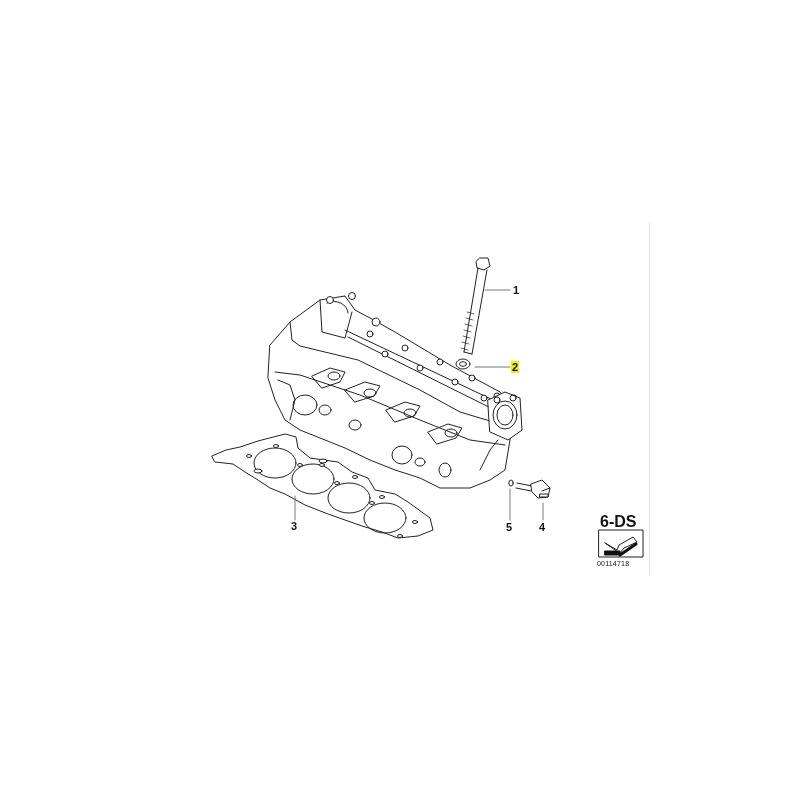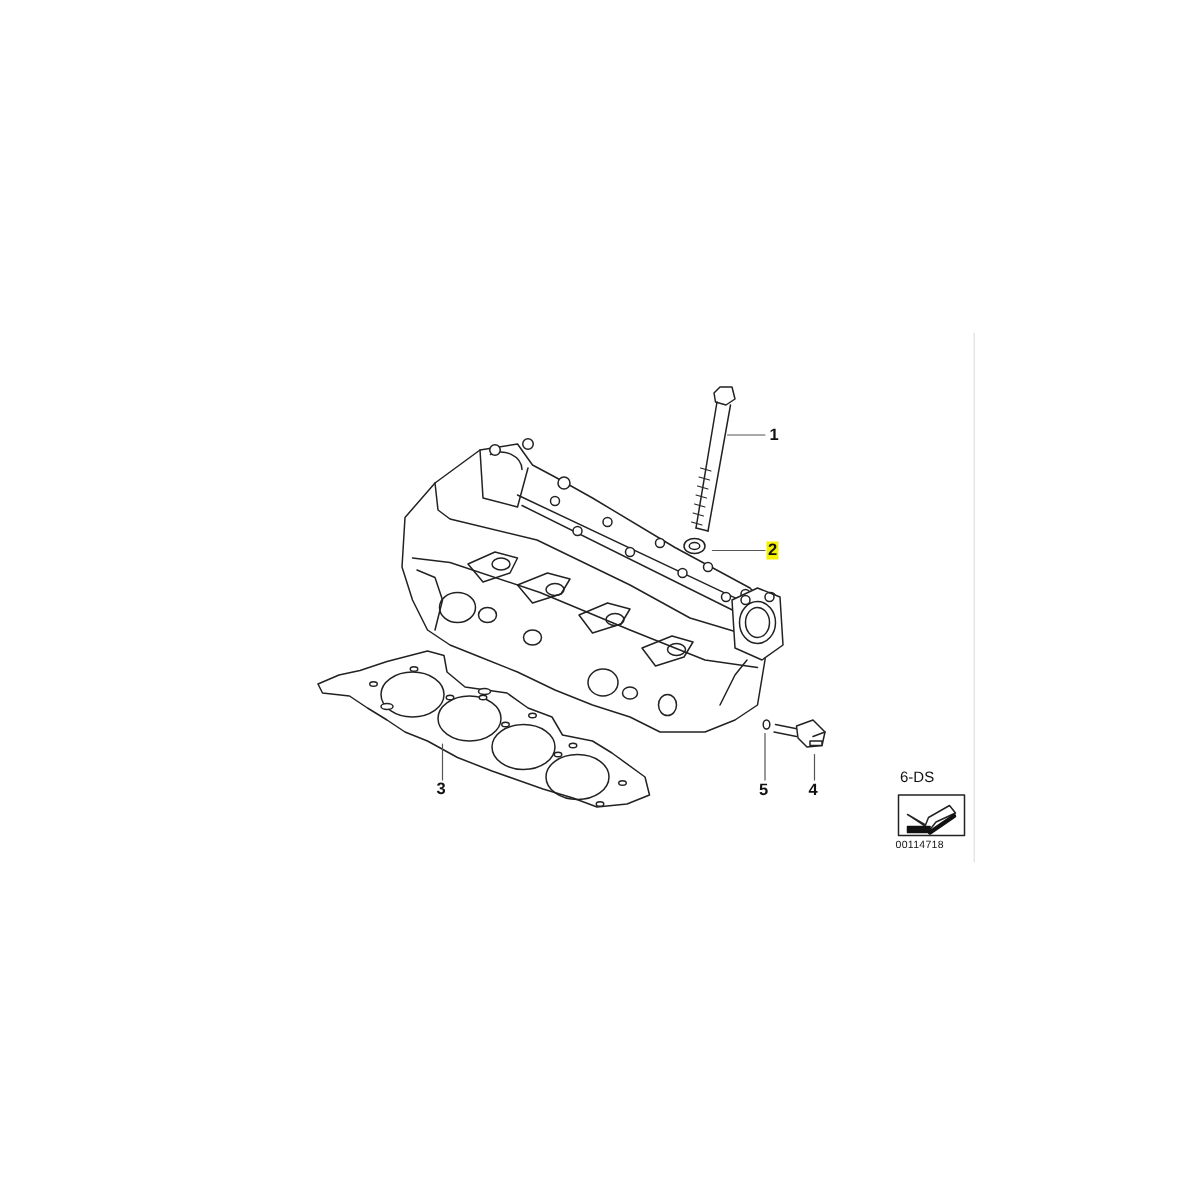--- a/index.html
+++ b/index.html
@@ -2,21 +2,21 @@
 <html><head>
   <meta charset="utf-8">
   <style>
     html, body { margin: 0; padding: 0; background: #ffffff; }
     body { width: 800px; height: 800px; position: relative; overflow: hidden;
            font-family: "Liberation Sans", sans-serif; }
     #diagram { position: absolute; left: 0; top: 0; width: 800px; height: 800px; }
     .callout { position: absolute; font-weight: bold; font-size: 11px; color: #111; line-height: 12px;
                font-family: "Liberation Sans", sans-serif; }
     .callout.highlight { background: #f3f000; padding: 0 1px; }
-    .diagram-code { position: absolute; left: 600px; top: 513px; font-weight: normal; font-size: 10px; color: #111; text-align: right; }
+    .diagram-code { position: absolute; left: 600px; top: 513px; font-weight: bold; font-size: 16px; color: #111; text-align: right; }
     .ref-number { position: absolute; left: 597px; top: 560px; font-size: 7px; color: #111; letter-spacing: 0.2px; }
     .vline { position: absolute; left: 649px; top: 222px; width: 1px; height: 353px; background: #e6e6e6; }
   </style>
 </head>
 <body>
 
 <div class="vline"></div>
 
 <svg id="diagram" viewBox="0 0 800 800" xmlns="http://www.w3.org/2000/svg">
   <g fill="none" stroke="#222" stroke-width="1" stroke-linejoin="round" stroke-linecap="round">

